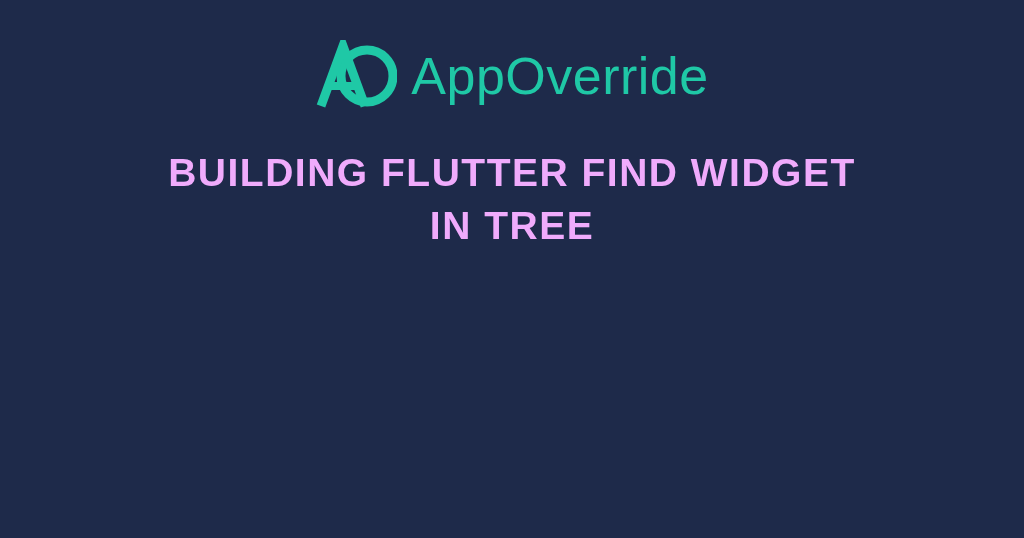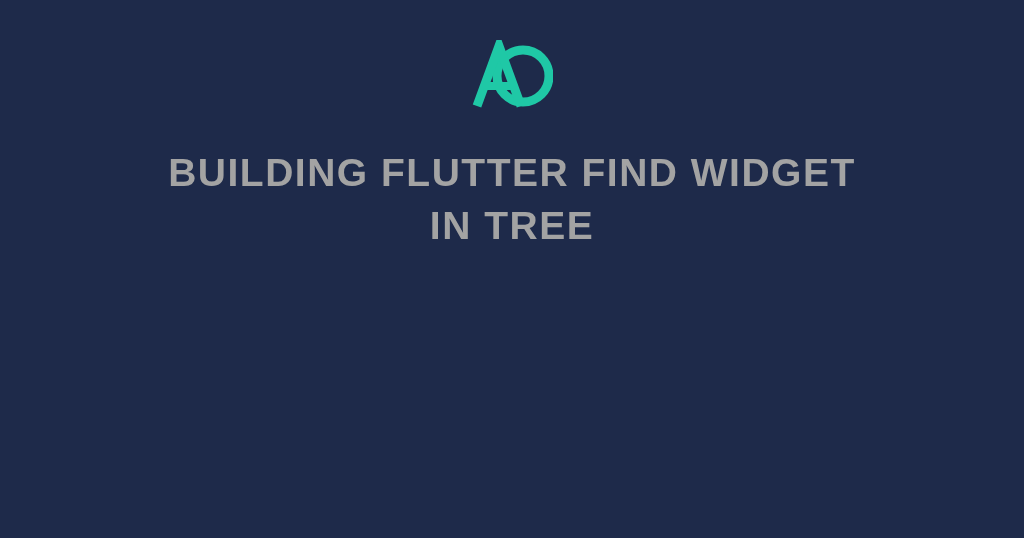--- a/index.html
+++ b/index.html
@@ -27,21 +27,21 @@
       width: 82px;
       height: 72px;
     }
     .brand-name {
       color: #1fc8a6;
       font-size: 52px;
       font-weight: 500;
       letter-spacing: 0.5px;
     }
     .headline {
-      color: #a3a3a3;
+      color: #f0abfc;
       font-size: 39px;
       font-weight: 900;
       text-transform: uppercase;
       text-align: center;
       letter-spacing: 1.5px;
       line-height: 1.35;
       max-width: 700px;
     }
   </style>
 </head>
@@ -51,15 +51,16 @@
   <span class="logo-icon">
     <svg viewBox="0 0 82 72" xmlns="http://www.w3.org/2000/svg">
 
       <circle cx="52" cy="36" r="26" fill="none" stroke="#1fc8a6" stroke-width="9"></circle>
 
       <path d="M 6 66 L 28 6 L 50 66" fill="none" stroke="#1fc8a6" stroke-width="9" stroke-linecap="butt" stroke-linejoin="miter"></path>
 
       <line x1="14" y1="46" x2="42" y2="46" stroke="#1fc8a6" stroke-width="8"></line>
     </svg>
   </span>
+  <span class="brand-name">AppOverride</span>
 </div>
 
 <h1 class="headline">BUILDING FLUTTER FIND WIDGET IN TREE</h1>
 
 </body></html>

